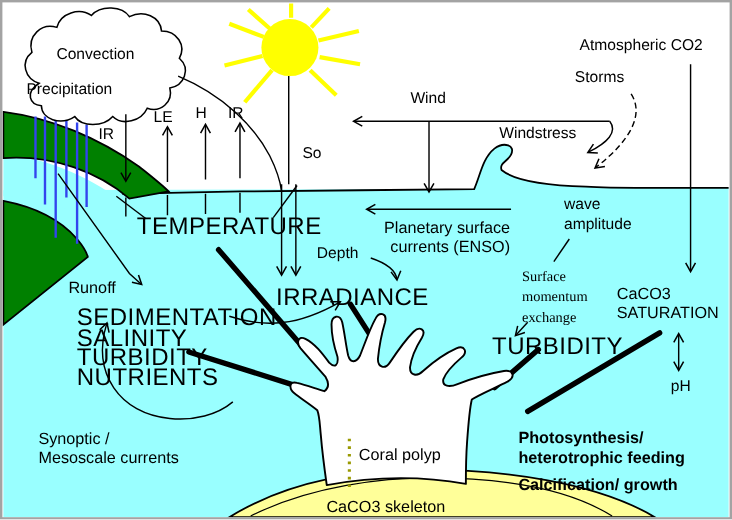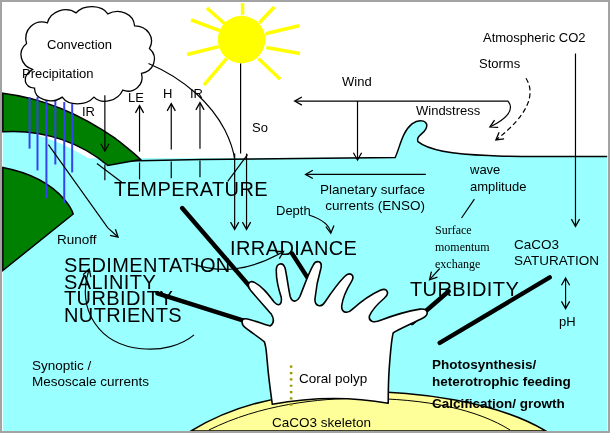--- a/index.html
+++ b/index.html
@@ -145,21 +145,21 @@
   <div class="lbl" style="left:340px;top:72px;">Wind</div>
   <div class="lbl" style="left:414px;top:101px;">Windstress</div>
   <div class="lbl" style="left:477px;top:54px;">Storms</div>
   <div class="lbl" style="left:481px;top:28px;">Atmospheric CO2</div>
 
   <div class="lbl big" style="left:112px;top:179px;">TEMPERATURE</div>
   <div class="lbl md lh155" style="left:318px;top:180px;text-align:right;">Planetary surface
 currents (ENSO)</div>
   <div class="lbl lh17" style="left:452px;top:159px;margin-left:16px;">wave
 amplitude</div>
-  <div class="lbl" style="left:274px;top:201px;">Depth</div>
+  <div class="lbl" style="left:262px;top:201px;">Depth</div>
   <div class="lbl big" style="left:228px;top:238px;">IRRADIANCE</div>
   <div class="lbl sm" style="left:433px;top:220px;">Surface
 momentum
 exchange</div>
   <div class="lbl md" style="left:512px;top:235px;">CaCO3
 SATURATION</div>
   <div class="lbl big" style="left:408px;top:279px;">TURBIDITY</div>
   <div class="lbl md" style="left:55px;top:230px;">Runoff</div>
   <div class="lbl big lh165" style="left:62px;top:255px;">SEDIMENTATION
 SALINITY

